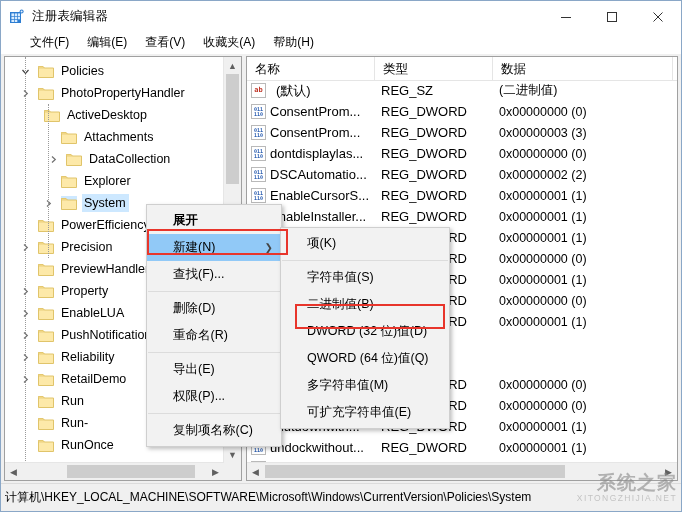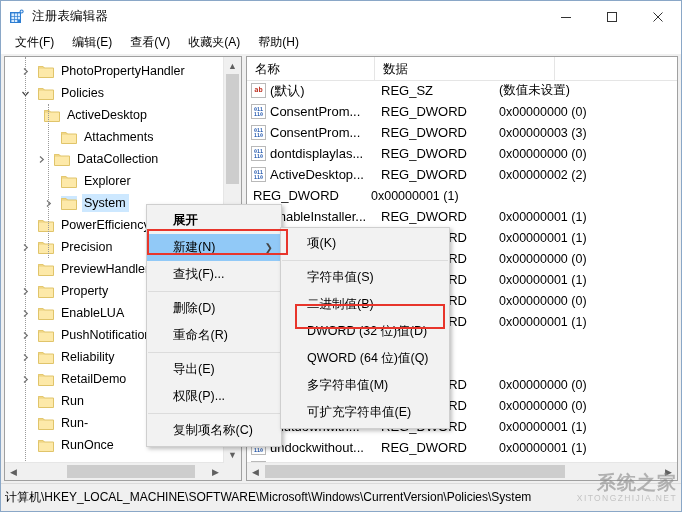--- a/index.html
+++ b/index.html
@@ -62,21 +62,21 @@
     justify-content: center;
   }
   .winbtn svg { display: block; }
 
   
   .menubar {
     height: 22px;
     background: #ffffff;
     display: flex;
     align-items: center;
-    padding-left: 5px;
+    padding-left: 20px;
   }
   .menubar .mi {
     padding: 2px 9px 3px 9px;
     font-size: 12px;
     color: #000;
     white-space: nowrap;
   }
 
   
   .main {
@@ -382,62 +382,62 @@
     </div>
 
   <div class="main">
 
     <div class="pane pane-left">
       <div class="tree-clip">
         <div class="tree" id="tree">
             <div class="tnode" style="padding-left: 12px;">
               <div class="twist">
                 <svg width="9" height="9" viewBox="0 0 9 9">
+                  <polyline points="1.5,3 4.5,6.3 7.5,3" fill="none" stroke="#404040" stroke-width="1.2"></polyline>
+                </svg>
+              </div>
+              <div style="width: 5px; height: 22px; flex: 0 0 auto; border-top: none; margin-top: 0px;"></div>
+              <div class="tfolder"><svg width="16" height="14" viewBox="0 0 16 14">
+                  <path d="M0.5 2.5 L5 2.5 L6.3 4 L15.5 4 L15.5 13.5 L0.5 13.5 Z" fill="#fde9a9" stroke="#e0c46a" stroke-width="1"></path>
+                  <path d="M0.5 2.5 L5 2.5 L6.3 4 L0.5 4 Z" fill="#fbe093" stroke="#e0c46a" stroke-width="0.7"></path>
+                </svg></div>
+              <div class="tlabel">Policies</div>
+            </div>
+            <div class="tnode" style="padding-left: 12px;">
+              <div class="twist">
+                <svg width="9" height="9" viewBox="0 0 9 9">
                   <polyline points="3,1.5 6.3,4.5 3,7.5" fill="none" stroke="#707070" stroke-width="1.2"></polyline>
                 </svg>
               </div>
               <div style="width: 5px; height: 22px; flex: 0 0 auto; border-top: none; margin-top: 0px;"></div>
               <div class="tfolder"><svg width="16" height="14" viewBox="0 0 16 14">
                   <path d="M0.5 2.5 L5 2.5 L6.3 4 L15.5 4 L15.5 13.5 L0.5 13.5 Z" fill="#fde9a9" stroke="#e0c46a" stroke-width="1"></path>
                   <path d="M0.5 2.5 L5 2.5 L6.3 4 L0.5 4 Z" fill="#fbe093" stroke="#e0c46a" stroke-width="0.7"></path>
                 </svg></div>
               <div class="tlabel">PhotoPropertyHandler</div>
             </div>
-            <div class="tnode" style="padding-left: 12px;">
-              <div class="twist">
-                <svg width="9" height="9" viewBox="0 0 9 9">
-                  <polyline points="1.5,3 4.5,6.3 7.5,3" fill="none" stroke="#404040" stroke-width="1.2"></polyline>
-                </svg>
-              </div>
-              <div style="width: 5px; height: 22px; flex: 0 0 auto; border-top: none; margin-top: 0px;"></div>
-              <div class="tfolder"><svg width="16" height="14" viewBox="0 0 16 14">
-                  <path d="M0.5 2.5 L5 2.5 L6.3 4 L15.5 4 L15.5 13.5 L0.5 13.5 Z" fill="#fde9a9" stroke="#e0c46a" stroke-width="1"></path>
-                  <path d="M0.5 2.5 L5 2.5 L6.3 4 L0.5 4 Z" fill="#fbe093" stroke="#e0c46a" stroke-width="0.7"></path>
-                </svg></div>
-              <div class="tlabel">Policies</div>
-            </div>
             <div class="tnode" style="padding-left: 18px;">
               <div class="twist"></div>
               <div style="width: 5px; height: 22px; flex: 0 0 auto; border-top: none; margin-top: 0px;"></div>
               <div class="tfolder"><svg width="16" height="14" viewBox="0 0 16 14">
                   <path d="M0.5 2.5 L5 2.5 L6.3 4 L15.5 4 L15.5 13.5 L0.5 13.5 Z" fill="#fde9a9" stroke="#e0c46a" stroke-width="1"></path>
                   <path d="M0.5 2.5 L5 2.5 L6.3 4 L0.5 4 Z" fill="#fbe093" stroke="#e0c46a" stroke-width="0.7"></path>
                 </svg></div>
               <div class="tlabel">ActiveDesktop</div>
             </div>
             <div class="tnode" style="padding-left: 35px;">
               <div class="twist"></div>
               <div style="width: 5px; height: 22px; flex: 0 0 auto; border-top: none; margin-top: 0px;"></div>
               <div class="tfolder"><svg width="16" height="14" viewBox="0 0 16 14">
                   <path d="M0.5 2.5 L5 2.5 L6.3 4 L15.5 4 L15.5 13.5 L0.5 13.5 Z" fill="#fde9a9" stroke="#e0c46a" stroke-width="1"></path>
                   <path d="M0.5 2.5 L5 2.5 L6.3 4 L0.5 4 Z" fill="#fbe093" stroke="#e0c46a" stroke-width="0.7"></path>
                 </svg></div>
               <div class="tlabel">Attachments</div>
             </div>
-            <div class="tnode" style="padding-left: 28px;">
+            <div class="tnode" style="padding-left: 28px; margin-left: 12px;">
               <div class="twist">
                 <svg width="9" height="9" viewBox="0 0 9 9">
                   <polyline points="3,1.5 6.3,4.5 3,7.5" fill="none" stroke="#707070" stroke-width="1.2"></polyline>
                 </svg>
               </div>
               <div style="width: 5px; height: 22px; flex: 0 0 auto; border-top: none; margin-top: 0px;"></div>
               <div class="tfolder"><svg width="16" height="14" viewBox="0 0 16 14">
                   <path d="M0.5 2.5 L5 2.5 L6.3 4 L15.5 4 L15.5 13.5 L0.5 13.5 Z" fill="#fde9a9" stroke="#e0c46a" stroke-width="1"></path>
                   <path d="M0.5 2.5 L5 2.5 L6.3 4 L0.5 4 Z" fill="#fbe093" stroke="#e0c46a" stroke-width="0.7"></path>
                 </svg></div>
@@ -602,32 +602,33 @@
         <div class="sb-arrow" style="left:0;">◀</div>
         <div class="sb-thumb-h" style="left:62px;width:128px;"></div>
         <div class="sb-arrow" style="right:0;">▶</div>
       </div>
       <div class="sb-corner"></div>
     </div>
 
     <div class="pane pane-right">
       <div class="lv-head" id="lvhead">
           <div class="lv-col" style="width: 128px;">名称</div>
+          <div class="lv-col" style="width: 118px;">类型</div>
           <div class="lv-col" style="width: 180px;">数据</div>
         </div>
       <div class="lv-body" id="lvbody">
           <div class="lv-row">
-            <div class="cell-name" style="width: 128px;">
+            <div class="cell-name" style="width: 128px; gap: 6px;">
               <div class="vicon sz">
                 <div style="font-size:7px;line-height:7px;">ab</div>
               </div>
               <span class="cell-text">(默认)</span>
             </div>
             <div class="cell-type" style="width: 118px;">REG_SZ</div>
-            <div class="cell-data" style="width: 180px;">(数值未设置)</div>
+            <div class="cell-data" style="width: 180px;">(二进制值)</div>
           </div>
           <div class="lv-row">
             <div class="cell-name" style="width: 128px;">
               <div class="vicon dw">
                 <div style="font-size:5px;line-height:5px;">011</div>
                 <div style="font-size:5px;line-height:5px;">110</div>
               </div>
               <span class="cell-text">ConsentProm...</span>
             </div>
             <div class="cell-type" style="width: 118px;">REG_DWORD</div>
@@ -654,26 +655,33 @@
             </div>
             <div class="cell-type" style="width: 118px;">REG_DWORD</div>
             <div class="cell-data" style="width: 180px;">0x00000000 (0)</div>
           </div>
           <div class="lv-row">
             <div class="cell-name" style="width: 128px;">
               <div class="vicon dw">
                 <div style="font-size:5px;line-height:5px;">011</div>
                 <div style="font-size:5px;line-height:5px;">110</div>
               </div>
-              <span class="cell-text">ActiveDesktop...</span>
+              <span class="cell-text">DSCAutomatio...</span>
             </div>
             <div class="cell-type" style="width: 118px;">REG_DWORD</div>
             <div class="cell-data" style="width: 180px;">0x00000002 (2)</div>
           </div>
           <div class="lv-row">
+            <div class="cell-name" style="width: 128px;">
+              <div class="vicon dw">
+                <div style="font-size:5px;line-height:5px;">011</div>
+                <div style="font-size:5px;line-height:5px;">110</div>
+              </div>
+              <span class="cell-text">EnableCursorS...</span>
+            </div>
             <div class="cell-type" style="width: 118px;">REG_DWORD</div>
             <div class="cell-data" style="width: 180px;">0x00000001 (1)</div>
           </div>
           <div class="lv-row">
             <div class="cell-name" style="width: 128px;">
               <div class="vicon dw">
                 <div style="font-size:5px;line-height:5px;">011</div>
                 <div style="font-size:5px;line-height:5px;">110</div>
               </div>
               <span class="cell-text">EnableInstaller...</span>

